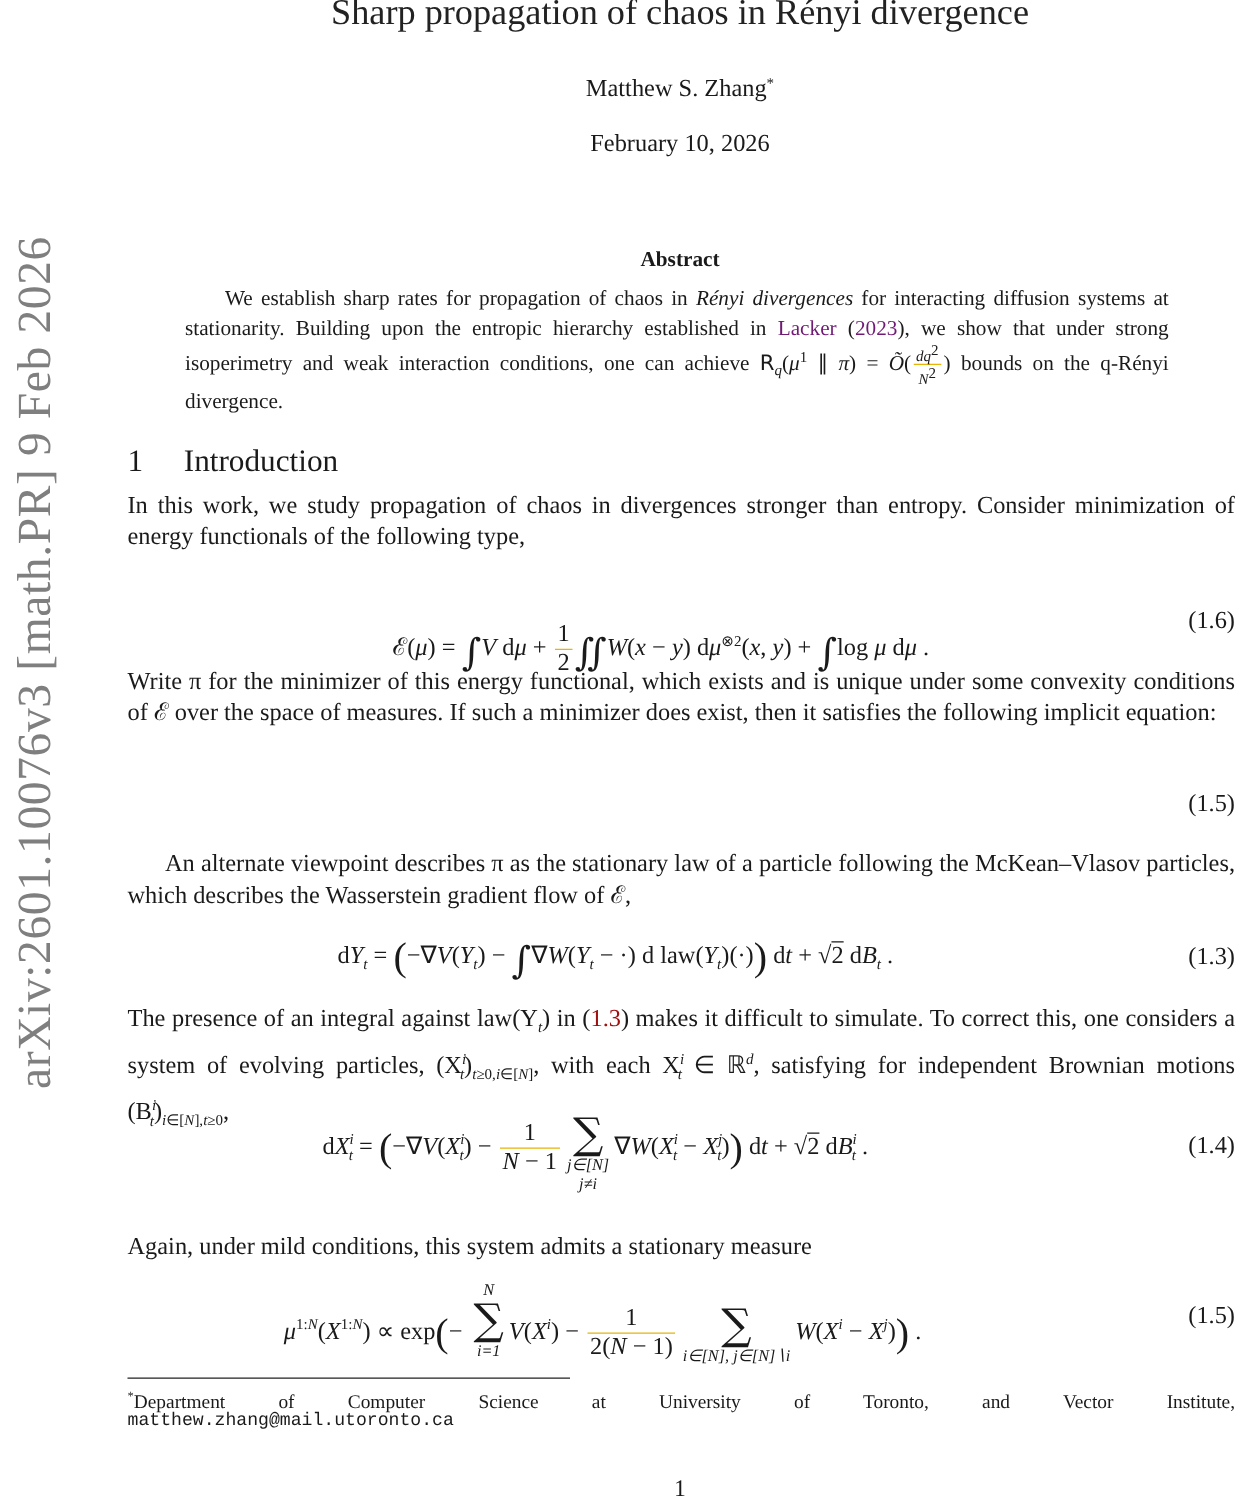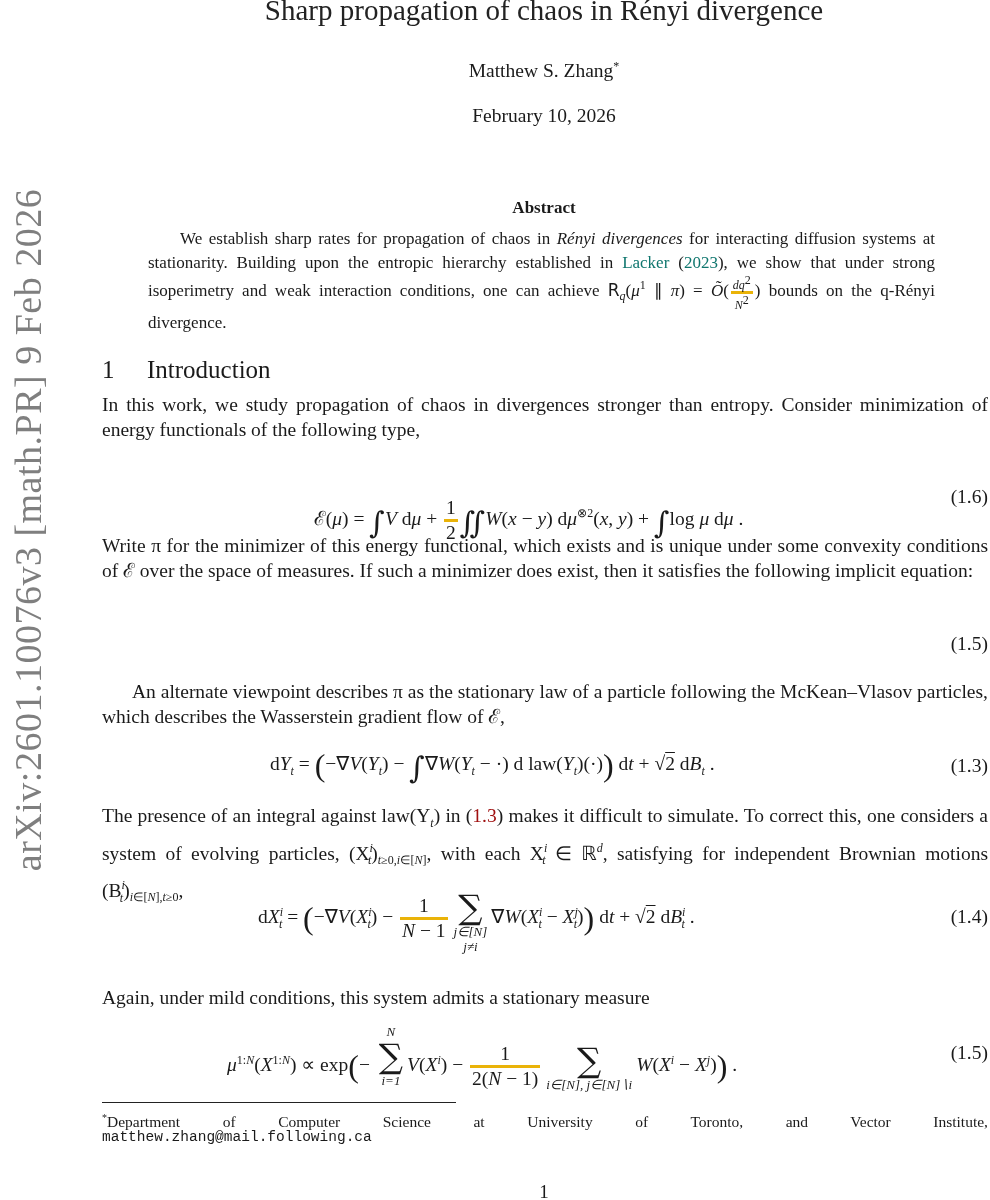--- a/index.html
+++ b/index.html
@@ -40,21 +40,21 @@
     .abstract-title {
       position: absolute; left: 0; width: 1088px; top: 198px; text-align: center;
       font-family: "Liberation Serif", serif; font-weight: bold; font-size: 17px;
     }
     .abstract-body {
       position: absolute; left: 148px; width: 787px; top: 227px;
       font-family: "Liberation Serif", serif; font-size: 17px; line-height: 23.5px;
       text-align: justify;
     }
     .abstract-body .indent { display: inline-block; width: 32px; }
-    .link-blue { color: #0f766e; }
+    .link-blue { color: #701a75; }
     .link-red { color: #a01010; }
 
     .section-heading {
       position: absolute; left: 102px; top: 356px;
       font-family: "Liberation Serif", serif; font-weight: normal; font-size: 25px;
     }
     .section-heading .num { display: inline-block; width: 45px; }
 
     .para {
       position: absolute; left: 102px; width: 886px;
@@ -66,21 +66,21 @@
     .eq {
       position: absolute; left: 102px; width: 886px;
       font-family: "Liberation Serif", serif; font-size: 19.5px;
     }
     .eq .body { position: absolute; white-space: nowrap; }
     .eq .eqnum { position: absolute; right: 0; white-space: nowrap; }
     .eq i { font-style: italic; }
     .int { font-size: 30px; vertical-align: -8px; font-family: "DejaVu Serif", serif; font-weight: lighter; }
     .big-paren { font-size: 32px; vertical-align: -6px; font-weight: lighter; }
     .frac { display: inline-block; vertical-align: middle; text-align: center; margin: 0 2px; }
-    .frac .n { display: block; border-bottom: 3px solid #eab308; padding: 0 2px; line-height: 22px; }
+    .frac .n { display: block; border-bottom: 1px solid #eab308; padding: 0 2px; line-height: 22px; }
     .frac .d { display: block; line-height: 22px; padding: 0 2px; }
     .sumwrap { display: inline-block; vertical-align: middle; text-align: center; margin: 0 4px; }
     .sumwrap .sym { display: block; font-size: 34px; line-height: 34px; font-family: "DejaVu Serif", serif; }
     .sumwrap .lim { display: block; font-size: 13px; line-height: 15px; font-style: italic; }
     sub, sup { font-size: 12px; }
 
     .footnote-rule {
       position: absolute; left: 102px; top: 1102px; width: 354px; height: 0;
       border-top: 1px solid #222;
     }
@@ -147,15 +147,15 @@
 
 <div class="para" style="top:985px;">Again, under mild conditions, this system admits a stationary measure</div>
 
 <div class="eq" style="top:1022px; height:72px;">
   <span class="body" style="left:125px; top:2px;"><i>μ</i><sup>1:<i>N</i></sup>(<i>X</i><sup>1:<i>N</i></sup>) ∝ exp<span class="big-paren">(</span>− <span class="sumwrap" style="vertical-align:-14px;"><span class="lim">N</span><span class="sym">∑</span><span class="lim">i=1</span></span><i>V</i>(<i>X</i><sup><i>i</i></sup>) − <span class="frac"><span class="n">1</span><span class="d">2(<i>N</i> − 1)</span></span><span class="sumwrap" style="vertical-align:-18px;"><span class="sym">∑</span><span class="lim">i∈[N], j∈[N]∖i</span></span><i>W</i>(<i>X</i><sup><i>i</i></sup> − <i>X</i><sup><i>j</i></sup>)<span class="big-paren">)</span> .</span>
   <span class="eqnum" style="top:20px;">(1.5)</span>
 </div>
 
 <div class="footnote-rule"></div>
 <div class="footnote"><sup style="font-size:10px;">*</sup><span>Department of Computer Science at University of Toronto, and Vector Institute,</span></div>
-<div class="footnote-email mono">matthew.zhang@mail.following.ca</div>
+<div class="footnote-email mono">matthew.zhang@mail.utoronto.ca</div>
 
 <div class="page-number">1</div>
 
 </body></html>

